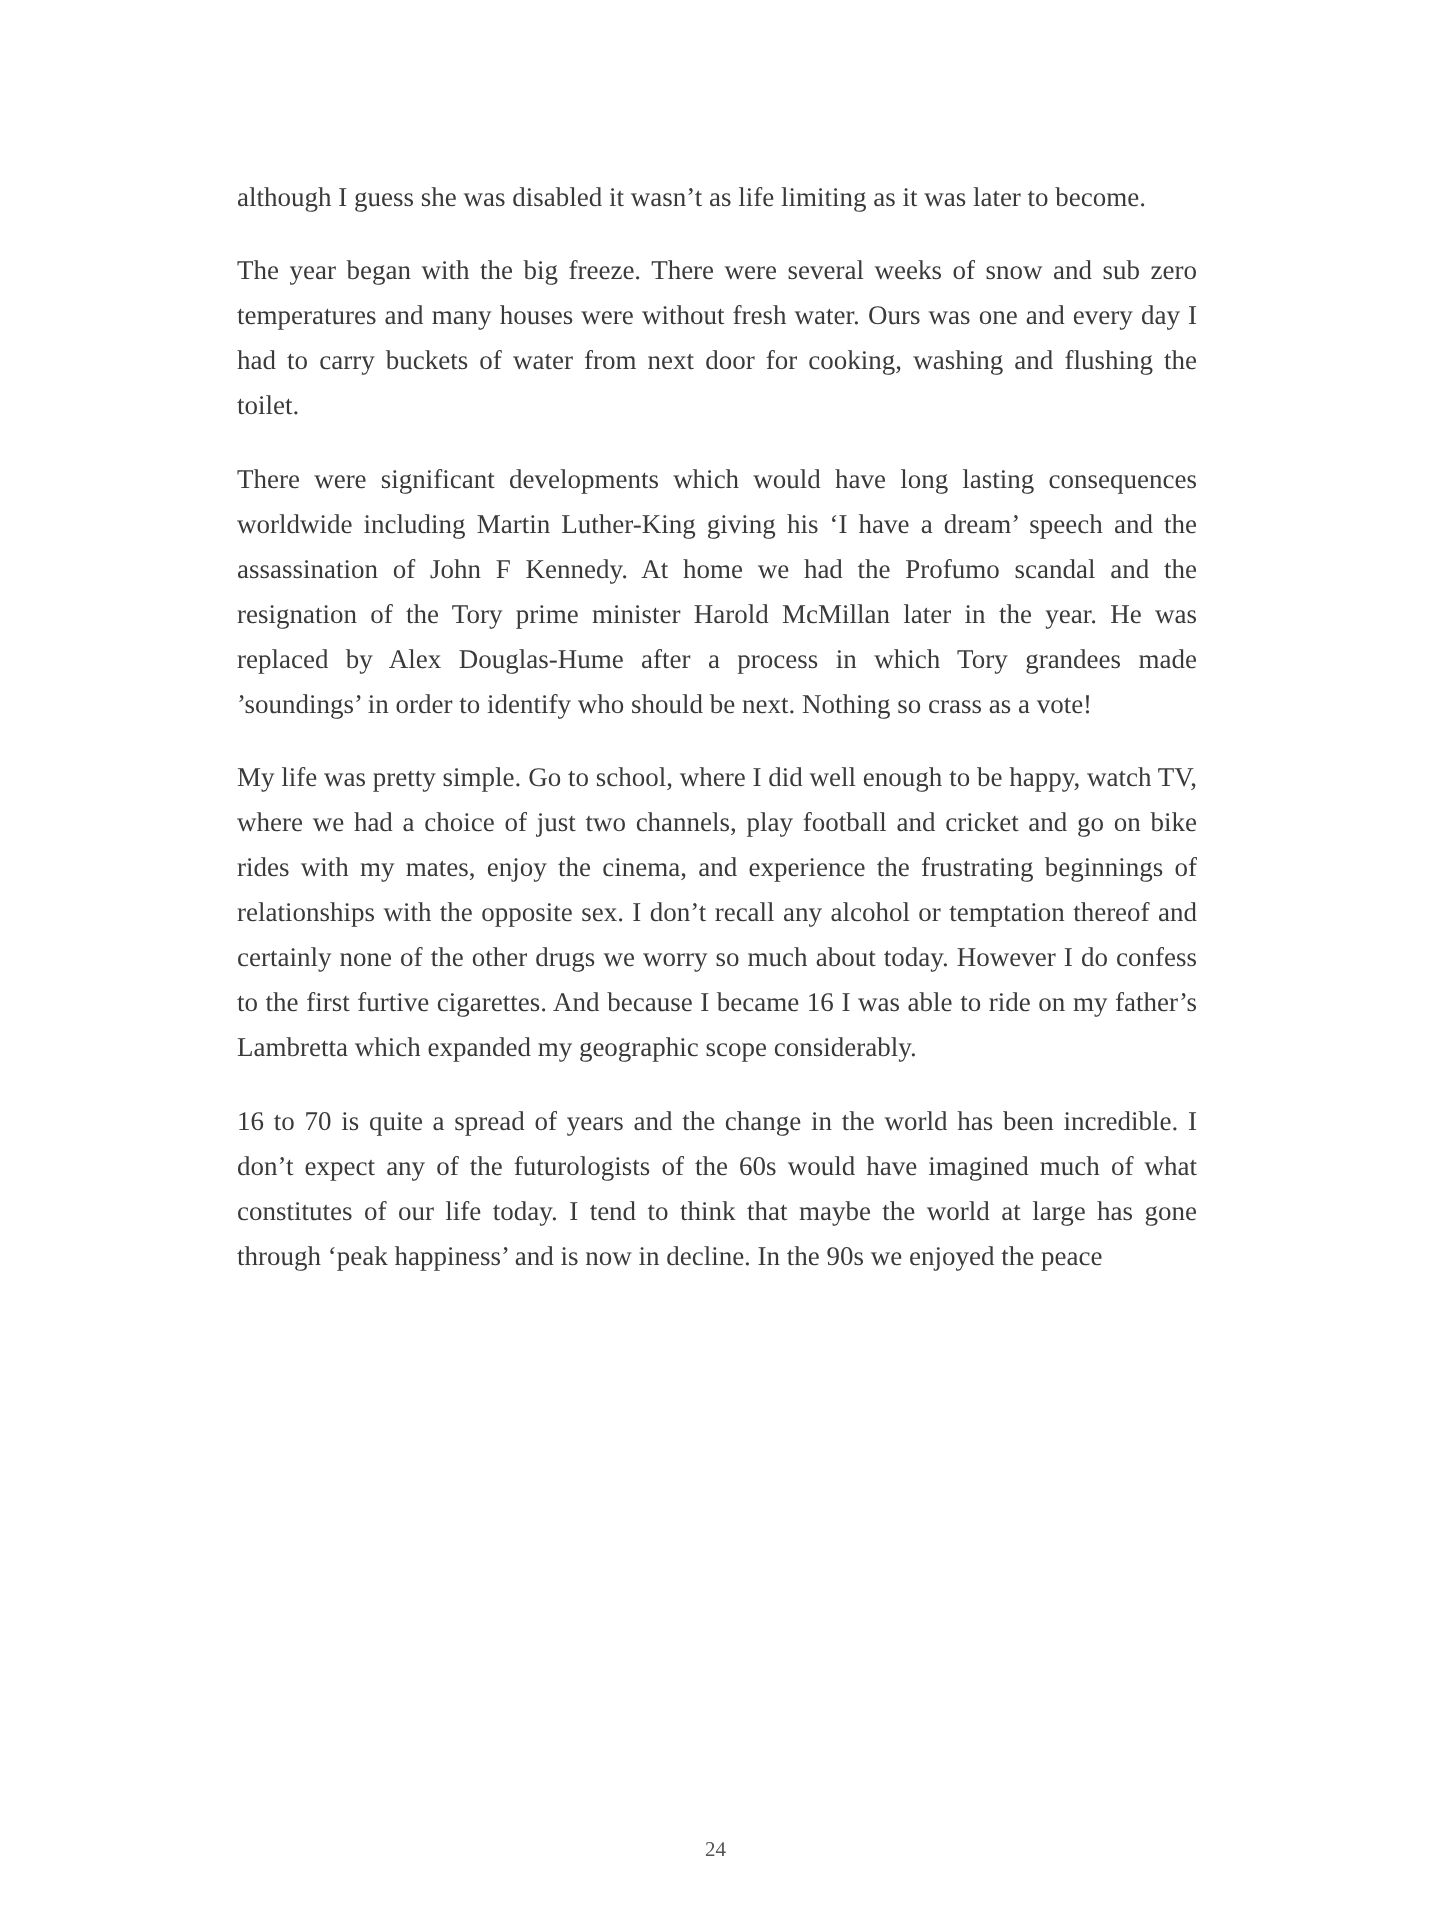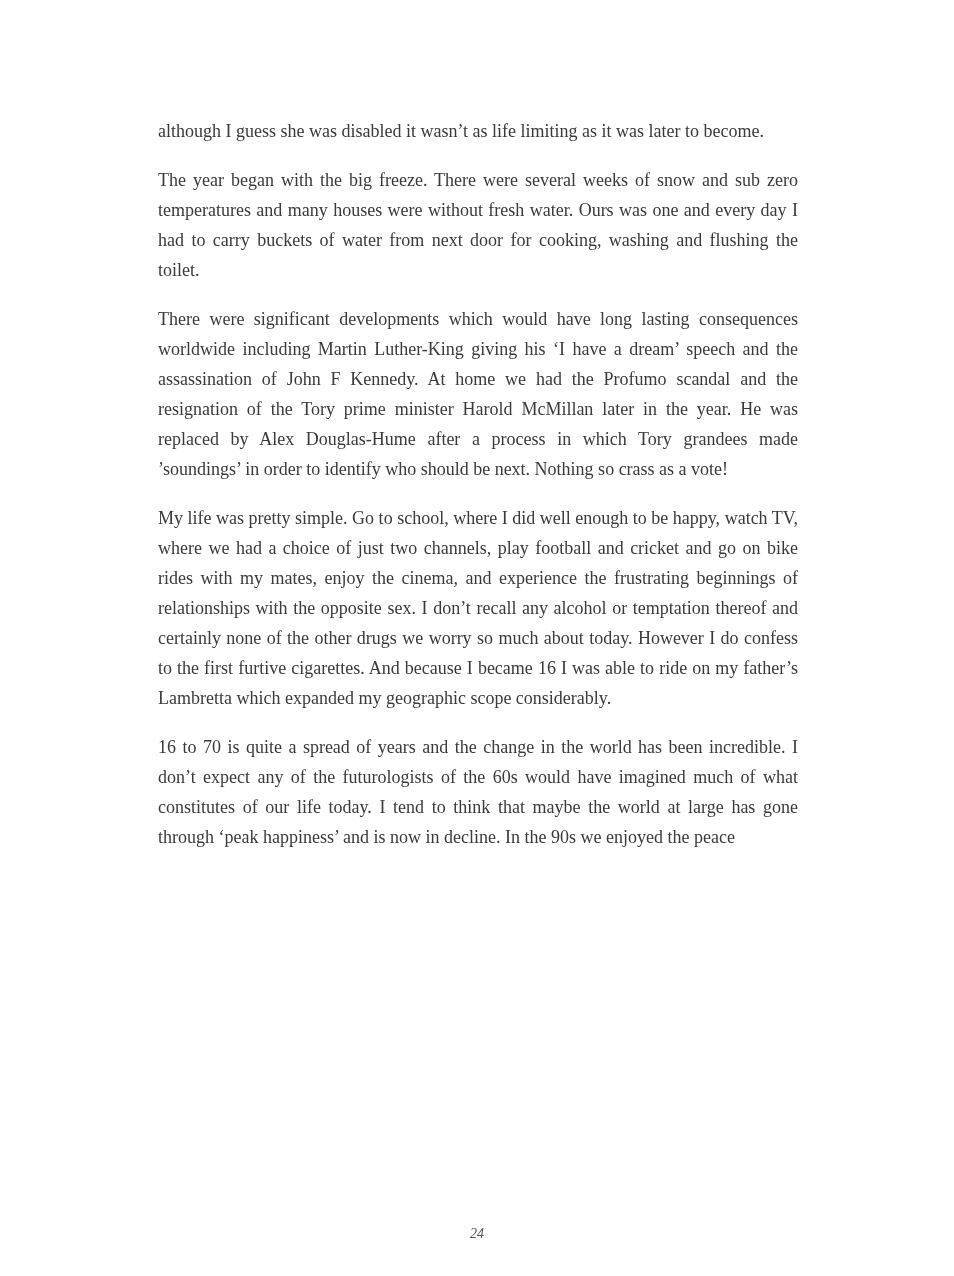--- a/index.html
+++ b/index.html
@@ -30,21 +30,20 @@
     text-justify: inter-word;
   }
   .page-number {
     position: absolute;
     left: 0;
     bottom: 34px;
     width: 100%;
     text-align: center;
     font-size: 14px;
     color: #555555;
-    font-style: italic;
   }
 </style>
 </head>
 <body>
 
 <div class="page">
   <div class="content">
     <p>although I guess she was disabled it wasn’t as life limiting as it was later to become.</p>
     <p>The year began with the big freeze. There were several weeks of snow and sub zero temperatures and many houses were without fresh water. Ours was one and every day I had to carry buckets of water from next door for cooking, washing and flushing the toilet.</p>
     <p>There were significant developments which would have long lasting consequences worldwide including Martin Luther-King giving his ‘I have a dream’ speech and the assassination of John F Kennedy. At home we had the Profumo scandal and the resignation of the Tory prime minister Harold McMillan later in the year. He was replaced by Alex Douglas-Hume after a process in which Tory grandees made ’soundings’ in order to identify who should be next. Nothing so crass as a vote!</p>

